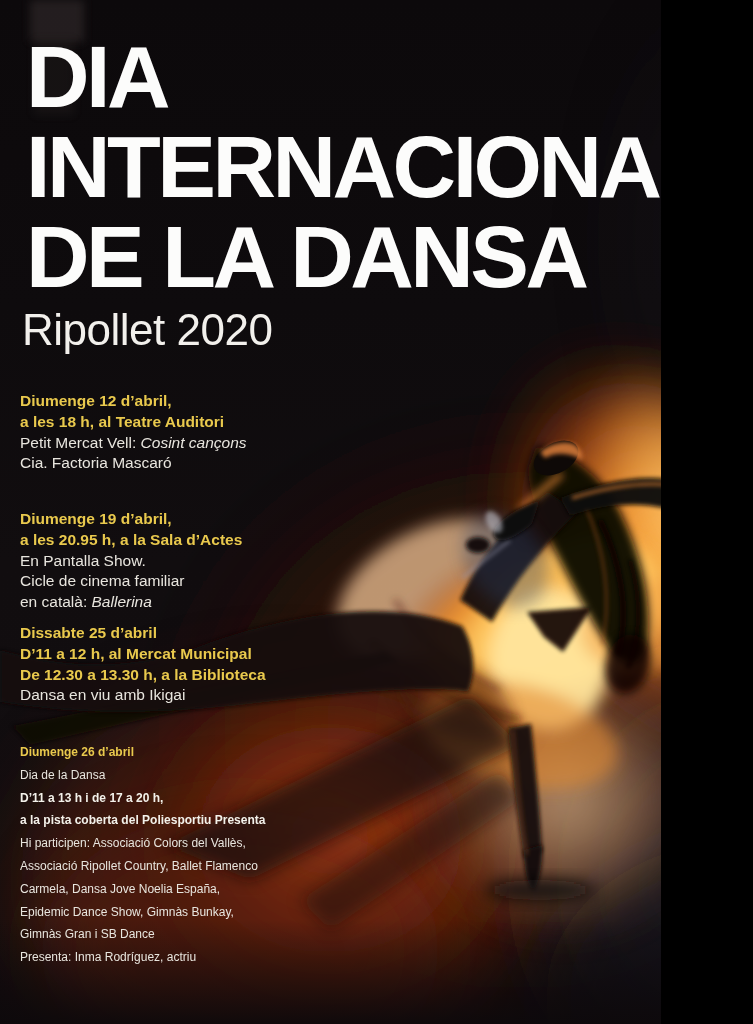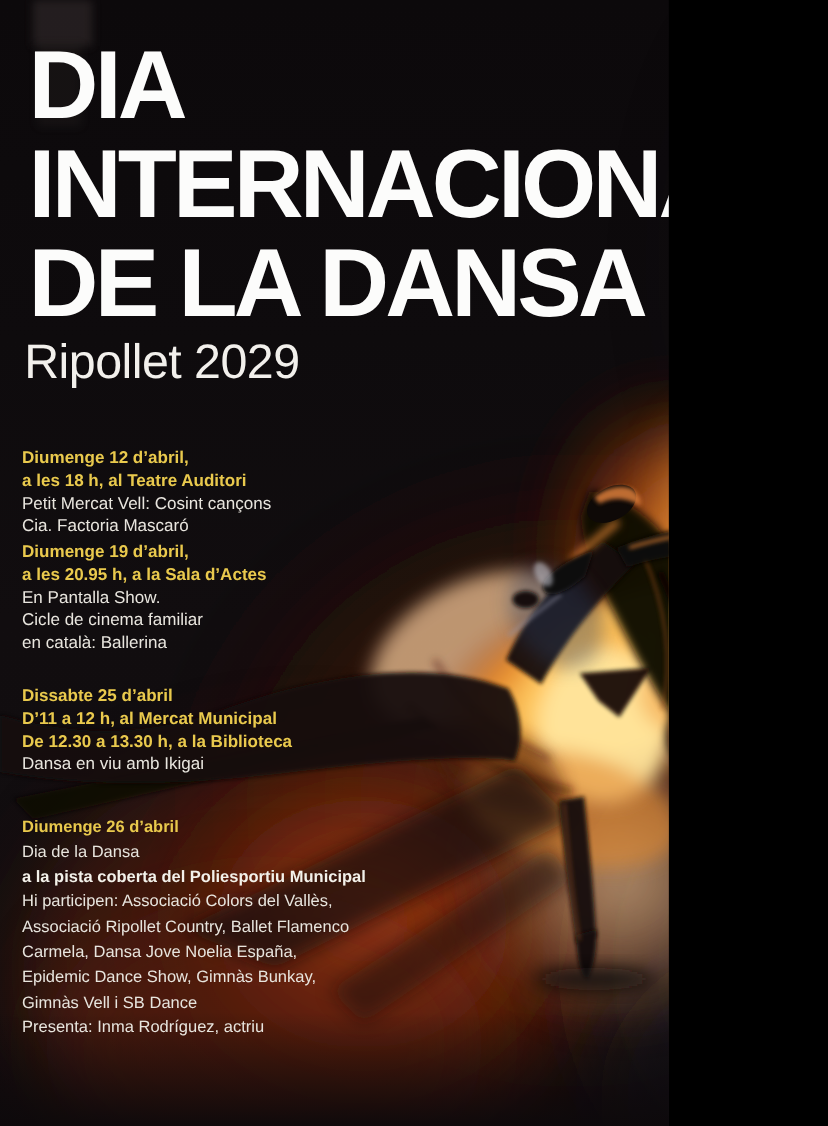--- a/index.html
+++ b/index.html
@@ -1,40 +1,40 @@
 <!DOCTYPE html>
 <html><head>
 <meta charset="utf-8">
 <style>
   html,body{margin:0;padding:0;background:#000;}
   .poster{
-    position:relative;width:608px;height:1024px;overflow:hidden;
+    position:relative;width:661px;height:1024px;overflow:hidden;
     background:linear-gradient(180deg,#0c090b 0%,#0e0b0d 30%,#110d0f 55%,#120e10 100%);
     font-family:"Liberation Sans","DejaVu Sans",sans-serif;
   }
   .photo{position:absolute;inset:0;width:753px;height:1024px;}
   .masthead{position:absolute;left:26px;top:32px;z-index:3;}
   .title{
     margin:0;color:#fcfcfb;font-weight:bold;font-size:88px;line-height:90px;
     letter-spacing:-3.5px;
   }
   .title .tline{display:block;white-space:nowrap;}
   .subtitle{
     position:absolute;left:22px;top:307px;z-index:3;color:#f2f0ec;
     font-size:44px;line-height:46px;font-weight:400;letter-spacing:-0.5px;white-space:nowrap;
   }
   .event{position:absolute;left:20px;width:500px;z-index:3;}
   .event .line{white-space:nowrap;}
   .e1,.e2,.e3{font-size:15.5px;line-height:20.8px;}
-  .e4{font-size:15px;line-height:22.8px;}
-  .e1{top:407px;} .e2{top:492px;} .e3{top:623px;} .e4{top:741px;}
+  .e4{font-size:12px;line-height:22.8px;}
+  .e1{top:391px;} .e2{top:509px;} .e3{top:623px;} .e4{top:741px;}
   .line.hl{color:#e9c94d;font-weight:bold;}
   .line.body{color:#e8e5de;font-weight:400;}
   .line.wb{color:#f3f1ea;font-weight:bold;}
-  .seg.it{margin-top:12px;}
+  .seg.it{font-style:italic;margin-top:12px;}
 </style>
 </head>
 <body>
 
 <div class="poster">
 
   <svg class="photo" viewBox="0 0 753 1024" aria-hidden="true">
     <defs>
       <filter id="f2" x="-60%" y="-60%" width="220%" height="220%">
           <feGaussianBlur stdDeviation="2"></feGaussianBlur>
@@ -199,21 +199,21 @@
     <rect x="0" y="920" width="753" height="104" fill="url(#gBottom)"></rect>
   </svg>
 
   <header class="masthead">
     <h1 class="title">
       <span class="tline">DIA</span>
       <span class="tline">INTERNACIONAL</span>
       <span class="tline">DE LA DANSA</span>
     </h1>
   </header>
-  <div class="subtitle">Ripollet 2029</div>
+  <div class="subtitle">Ripollet 2020</div>
 
   <section class="event e1">
       <div class="line hl"><span class="seg">Diumenge 12 d’abril,</span></div>
       <div class="line hl"><span class="seg">a les 18 h, al Teatre Auditori</span></div>
       <div class="line body"><span class="seg">Petit Mercat Vell: </span><span class="seg it">Cosint cançons</span></div>
       <div class="line body"><span class="seg">Cia. Factoria Mascaró</span></div>
     </section>
   <section class="event e2">
       <div class="line hl"><span class="seg">Diumenge 19 d’abril,</span></div>
       <div class="line hl"><span class="seg">a les 20.95 h, a la Sala d’Actes</span></div>
@@ -223,22 +223,23 @@
     </section>
   <section class="event e3">
       <div class="line hl"><span class="seg">Dissabte 25 d’abril</span></div>
       <div class="line hl"><span class="seg">D’11 a 12 h, al Mercat Municipal</span></div>
       <div class="line hl"><span class="seg">De 12.30 a 13.30 h, a la Biblioteca</span></div>
       <div class="line body"><span class="seg">Dansa en viu amb Ikigai</span></div>
     </section>
   <section class="event e4">
       <div class="line hl"><span class="seg">Diumenge 26 d’abril</span></div>
       <div class="line body"><span class="seg">Dia de la Dansa</span></div>
-      <div class="line wb"><span class="seg">a la pista coberta del Poliesportiu Municipal</span></div>
+      <div class="line wb"><span class="seg">D’11 a 13 h i de 17 a 20 h,</span></div>
+      <div class="line wb"><span class="seg">a la pista coberta del Poliesportiu Presenta</span></div>
       <div class="line body"><span class="seg">Hi participen: Associació Colors del Vallès,</span></div>
       <div class="line body"><span class="seg">Associació Ripollet Country, Ballet Flamenco</span></div>
       <div class="line body"><span class="seg">Carmela, Dansa Jove Noelia España,</span></div>
       <div class="line body"><span class="seg">Epidemic Dance Show, Gimnàs Bunkay,</span></div>
-      <div class="line body"><span class="seg">Gimnàs Vell i SB Dance</span></div>
+      <div class="line body"><span class="seg">Gimnàs Gran i SB Dance</span></div>
       <div class="line body"><span class="seg">Presenta: Inma Rodríguez, actriu</span></div>
     </section>
 
 </div>
 
 </body></html>

